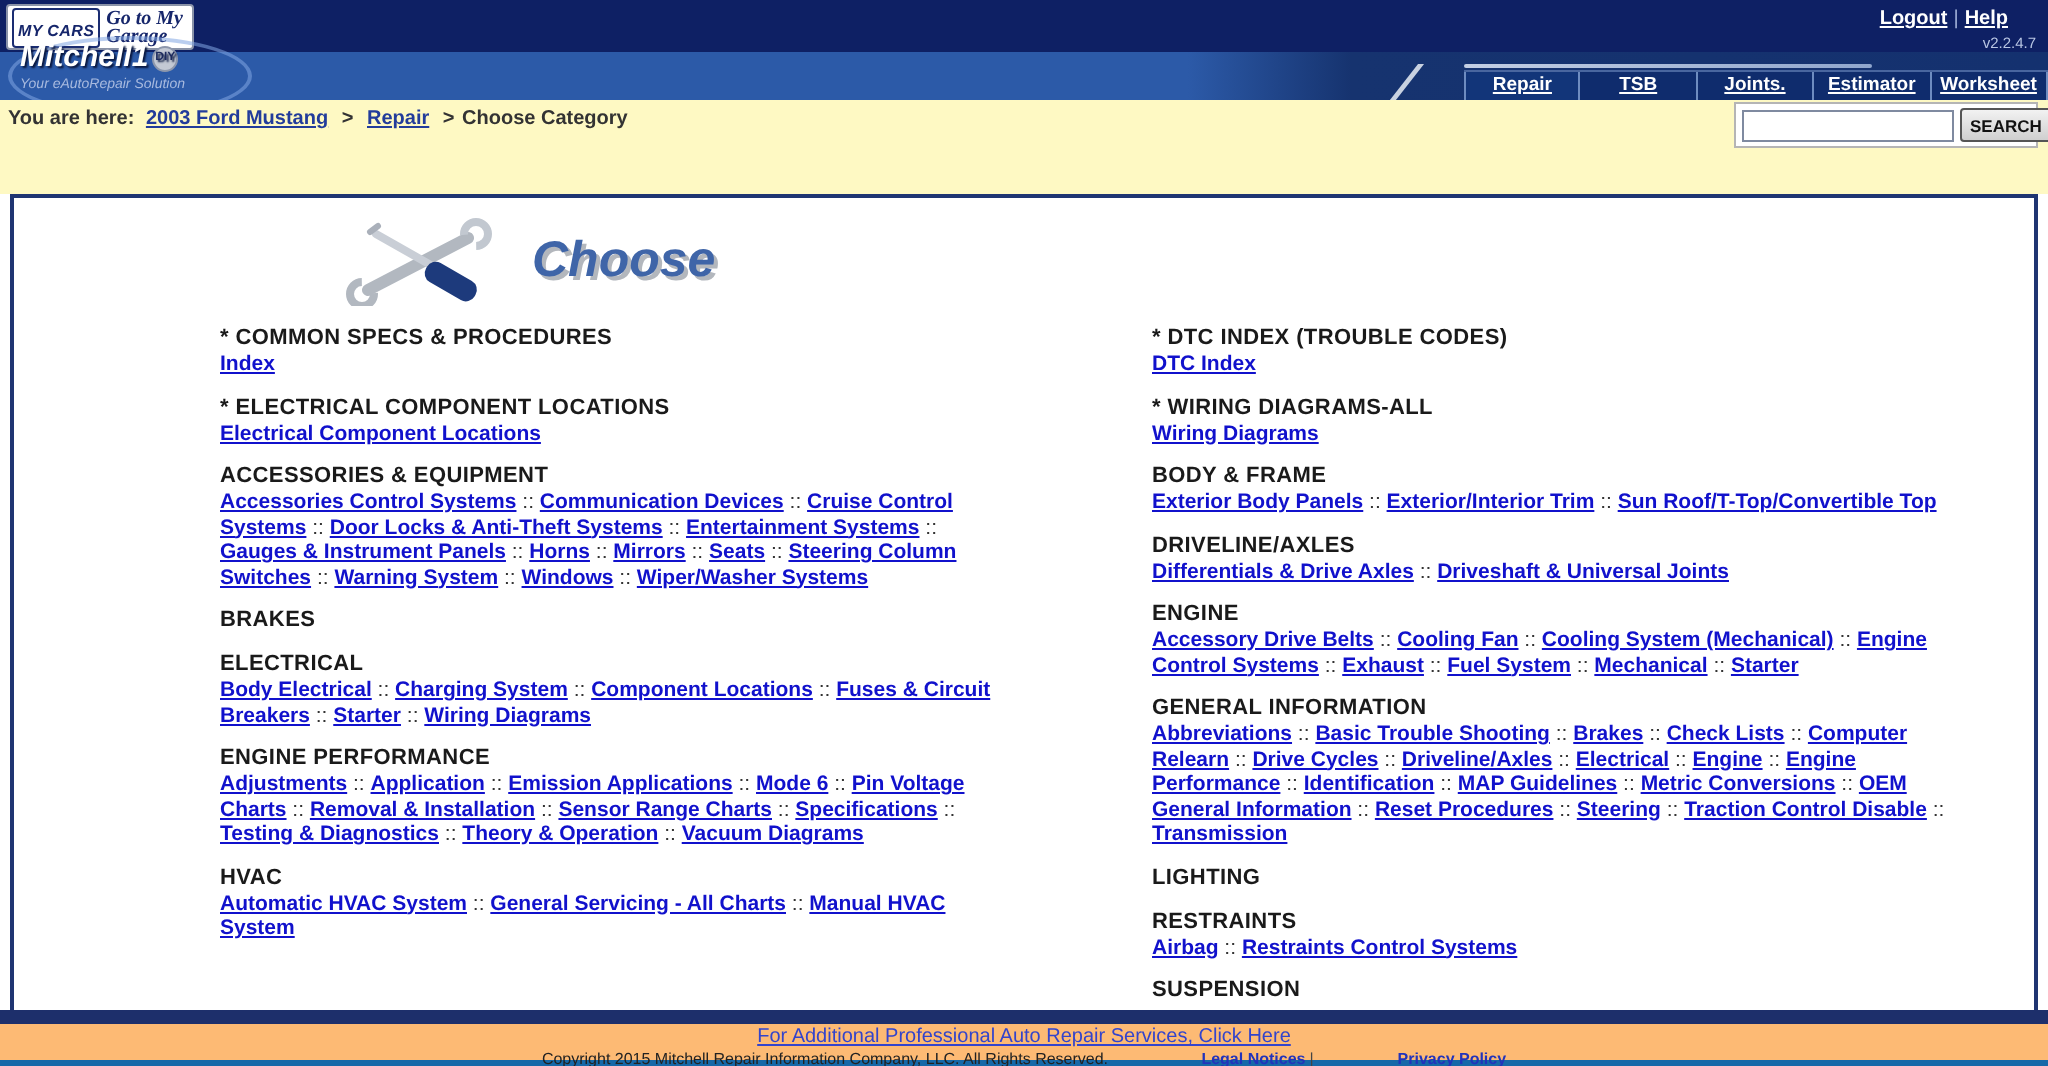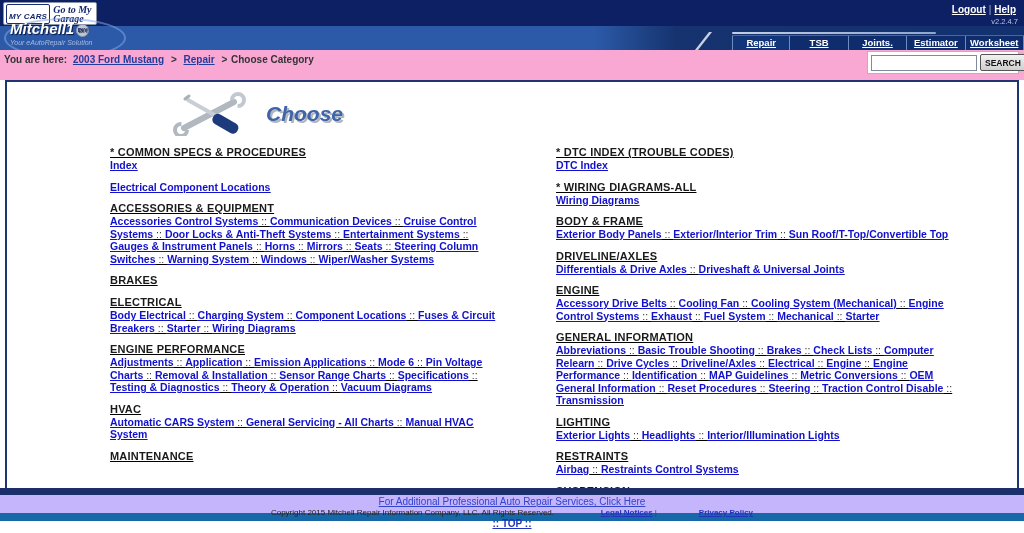--- a/index.html
+++ b/index.html
@@ -5,65 +5,65 @@
   * { margin:0; padding:0; box-sizing:border-box; }
   html,body { width:1024px; height:533px; background:#fff; font-family:"Liberation Sans", sans-serif; overflow:hidden; }
 
   
   .topbar { position:relative; height:26px; background:#0e2064; }
   .garage-btn { position:absolute; left:3px; top:2px; height:23px; background:#fff; border:1px solid #8a93a8; border-radius:2px; display:flex; align-items:center; padding:1px 4px 1px 2px; cursor:pointer; gap:3px; }
   .plate { border:1px solid #1b2d72; border-radius:2px; background:#fff; padding:0 2px; text-align:center; }
   .plate-strip { height:4px; background:#d6dbe6; border-bottom:1px solid #9aa4bd; font-size:3px; line-height:4px; color:#445; overflow:hidden; }
   .plate-text { font-size:8px; font-weight:bold; color:#16266b; letter-spacing:.2px; line-height:11px;font-style:italic; }
   .garage-label { font-size:10px; font-weight:bold; font-style:italic; color:#16266b; line-height:9px;font-family:Liberation Serif, serif; }
-  .toplinks { position:absolute; right:8px; top:4px; font-size:10px; font-weight:bold; color:#fff; text-align:right;padding-left:16px; }
+  .toplinks { position:absolute; right:20px; top:4px; font-size:10px; font-weight:bold; color:#fff; text-align:right;padding-left:16px; }
   .toplinks a { color:#fff; text-decoration:underline; cursor:pointer; }
   .toplinks .bar { color:#9fb0d8; margin:0 3px; font-weight:normal; }
   .version { position:absolute; right:6px; top:17px; font-size:7.5px; color:#b9c6e4; }
 
   
   .brandbar { position:relative; height:24px; background:linear-gradient(90deg,#2c5aa8 0%, #2c5aa8 58%, #16336f 66%, #14316f 100%); }
   .logo { position:absolute; left:10px; top:-9px; width:150px; height:40px; }
   .logo::before { content:""; position:absolute; left:-6px; top:1px; width:118px; height:36px; border:2px solid rgba(130,165,225,.55); border-radius:50%; }
   .logo-name { position:relative; font-size:15px; font-weight:bold; font-style:italic; color:#ffffff; line-height:18px; padding-top:3px; text-shadow:1px 1px 1px #09173f; }
   .logo-badge { display:inline-block; font-size:6px; font-weight:bold; font-style:normal; color:#1c2a5e; background:#c3c9d4; border:1px solid #8d97ac; border-radius:50%; width:13px; height:13px; line-height:11px; text-align:center; vertical-align:middle; margin-left:2px; }
   .logo-tag { position:relative; font-size:7px; color:#a8badf; font-style:italic; line-height:9px; }
   .tabzone { position:absolute; right:0; top:0; width:330px; height:24px; }
   .tab-slash { position:absolute; left:8px; bottom:0; width:26px; height:18px; border-left:3px solid #e8edf5; transform:skewX(-38deg); opacity:.85; }
   .tab-arc { position:absolute; left:38px; right:88px; top:6px; height:2px; background:linear-gradient(90deg,#c3cfe4,#8fa6cd); border-radius:2px; }
   .tabs { position:absolute; left:38px; top:9px; right:0; height:15px; display:flex; background:#0f2c6d; border-top:1px solid #49669f; }
   .tab { width:59px; text-align:center; font-size:9.5px; font-weight:bold; color:#fff; text-decoration:underline; line-height:14px; border-right:1px solid #6e8cc0; cursor:pointer; }
   .tab:first-child { border-left:1px solid #6e8cc0; }
   .tab.active { background:#123579; }
 
   
-  .headrow { position:relative; height:30px; background:#f9a8d4; }
+  .headrow { position:relative; height:47px; background:#fef9c3; }
   .crumbs { position:absolute; left:4px; top:4px; font-size:10px; font-weight:bold; color:#333; }
   .crumbs a { color:#223c9b; text-decoration:underline; cursor:pointer; margin:0 3px; }
   .crumbs .gt { color:#333; margin:0 1px; }
   .searchbox { position:absolute; right:5px; top:1px; width:152px; height:23px; background:#fff; border:1px solid #b5b5b5; display:flex; align-items:center; padding:2px 3px; gap:3px; }
   .searchbox input { width:106px; height:16px; border:1px solid #7f8aa0; font-size:10px; padding:0 2px; font-family:"Liberation Sans",sans-serif; }
   .search-btn { height:17px; font-size:8.5px; font-weight:bold; color:#111; background:linear-gradient(180deg,#f2f2f2,#cfcfcf); border:1px solid #555; border-radius:2px; padding:0 4px; cursor:pointer; font-family:"Liberation Sans",sans-serif; }
 
   
   .mainbox { margin:0 5px; height:408px; background:#fff; border:2px solid #1f3572; border-bottom:none; overflow:hidden; }
   .titleblock { display:flex; align-items:center; gap:14px; margin:8px 0 10px 165px; }
-  .title-text { font-size:21px; font-weight:bold; font-style:italic; color:#3f65a8; line-height:23px; text-shadow:2px 2px 0 #b3b7bd; }
+  .title-text { font-size:25px; font-weight:bold; font-style:italic; color:#3f65a8; line-height:23px; text-shadow:2px 2px 0 #b3b7bd; }
   .tools-icon { width:80px; height:46px; }
 
-  .cats { display:grid; grid-template-columns:398px 400px; column-gap:48px; padding-left:103px;text-decoration:underline; }
+  .cats { display:grid; grid-template-columns:398px 400px; column-gap:68px; padding-left:103px; }
   .cat { margin-bottom:9px; }
   .cat-h { font-size:11px; font-weight:bold; color:#1a1a1a; line-height:13px; letter-spacing:.2px; }
   .cat-links { font-size:10.5px; line-height:12.5px; color:#333; }
   .cat-links a { color:#1111cc; text-decoration:underline; font-weight:bold; cursor:pointer; }
   .cat-links .sep { color:#333; }
 
   
   .foot-navy { height:7px; background:#1d2f6b; }
-  .footer { height:18px; background:#c4b5fd; text-align:center; padding-top:1px; }
+  .footer { height:18px; background:#fdba74; text-align:center; padding-top:1px; }
   .promo { font-size:10px; line-height:12px; }
   .promo a { color:#3344cc; text-decoration:underline; cursor:pointer; }
   .legal { font-size:8px; line-height:10px; color:#222; }
   .legal a { color:#2233bb; text-decoration:underline; font-weight:bold; cursor:pointer;padding-left:40px; }
   .legal .d { margin:0 2px; color:#444; }
   .toplink { font-size:10px; font-weight:bold; line-height:11px; }
   .toplink a { color:#2233bb; text-decoration:underline; cursor:pointer; }
   .foot-teal { height:8px; background:#1668a8; }
 </style>
 </head>
@@ -133,43 +133,41 @@
       <div>Choose</div>
     </div>
   </div>
   <div class="cats">
     <div id="col-left">
         <div class="cat">
           <div class="cat-h">* COMMON SPECS &amp; PROCEDURES</div>
           <div class="cat-links"><a>Index</a></div>
         </div>
         <div class="cat">
+          <div class="cat-h">* ELECTRICAL COMPONENT LOCATIONS</div>
           <div class="cat-links"><a>Electrical Component Locations</a></div>
         </div>
         <div class="cat">
           <div class="cat-h">ACCESSORIES &amp; EQUIPMENT</div>
           <div class="cat-links"><a>Accessories Control Systems</a><span class="sep"> :: </span><a>Communication Devices</a><span class="sep"> :: </span><a>Cruise Control Systems</a><span class="sep"> :: </span><a>Door Locks &amp; Anti-Theft Systems</a><span class="sep"> :: </span><a>Entertainment Systems</a><span class="sep"> :: </span><a>Gauges &amp; Instrument Panels</a><span class="sep"> :: </span><a>Horns</a><span class="sep"> :: </span><a>Mirrors</a><span class="sep"> :: </span><a>Seats</a><span class="sep"> :: </span><a>Steering Column Switches</a><span class="sep"> :: </span><a>Warning System</a><span class="sep"> :: </span><a>Windows</a><span class="sep"> :: </span><a>Wiper/Washer Systems</a></div>
         </div>
         <div class="cat">
           <div class="cat-h">BRAKES</div>
         </div>
         <div class="cat">
           <div class="cat-h">ELECTRICAL</div>
           <div class="cat-links"><a>Body Electrical</a><span class="sep"> :: </span><a>Charging System</a><span class="sep"> :: </span><a>Component Locations</a><span class="sep"> :: </span><a>Fuses &amp; Circuit Breakers</a><span class="sep"> :: </span><a>Starter</a><span class="sep"> :: </span><a>Wiring Diagrams</a></div>
         </div>
         <div class="cat">
           <div class="cat-h">ENGINE PERFORMANCE</div>
           <div class="cat-links"><a>Adjustments</a><span class="sep"> :: </span><a>Application</a><span class="sep"> :: </span><a>Emission Applications</a><span class="sep"> :: </span><a>Mode 6</a><span class="sep"> :: </span><a>Pin Voltage Charts</a><span class="sep"> :: </span><a>Removal &amp; Installation</a><span class="sep"> :: </span><a>Sensor Range Charts</a><span class="sep"> :: </span><a>Specifications</a><span class="sep"> :: </span><a>Testing &amp; Diagnostics</a><span class="sep"> :: </span><a>Theory &amp; Operation</a><span class="sep"> :: </span><a>Vacuum Diagrams</a></div>
         </div>
         <div class="cat">
           <div class="cat-h">HVAC</div>
-          <div class="cat-links"><a>Automatic CARS System</a><span class="sep"> :: </span><a>General Servicing - All Charts</a><span class="sep"> :: </span><a>Manual HVAC System</a></div>
-        </div>
-        <div class="cat">
-          <div class="cat-h">MAINTENANCE</div>
+          <div class="cat-links"><a>Automatic HVAC System</a><span class="sep"> :: </span><a>General Servicing - All Charts</a><span class="sep"> :: </span><a>Manual HVAC System</a></div>
         </div>
       </div>
     <div id="col-right">
         <div class="cat">
           <div class="cat-h">* DTC INDEX (TROUBLE CODES)</div>
           <div class="cat-links"><a>DTC Index</a></div>
         </div>
         <div class="cat">
           <div class="cat-h">* WIRING DIAGRAMS-ALL</div>
           <div class="cat-links"><a>Wiring Diagrams</a></div>
@@ -185,21 +183,20 @@
         <div class="cat">
           <div class="cat-h">ENGINE</div>
           <div class="cat-links"><a>Accessory Drive Belts</a><span class="sep"> :: </span><a>Cooling Fan</a><span class="sep"> :: </span><a>Cooling System (Mechanical)</a><span class="sep"> :: </span><a>Engine Control Systems</a><span class="sep"> :: </span><a>Exhaust</a><span class="sep"> :: </span><a>Fuel System</a><span class="sep"> :: </span><a>Mechanical</a><span class="sep"> :: </span><a>Starter</a></div>
         </div>
         <div class="cat">
           <div class="cat-h">GENERAL INFORMATION</div>
           <div class="cat-links"><a>Abbreviations</a><span class="sep"> :: </span><a>Basic Trouble Shooting</a><span class="sep"> :: </span><a>Brakes</a><span class="sep"> :: </span><a>Check Lists</a><span class="sep"> :: </span><a>Computer Relearn</a><span class="sep"> :: </span><a>Drive Cycles</a><span class="sep"> :: </span><a>Driveline/Axles</a><span class="sep"> :: </span><a>Electrical</a><span class="sep"> :: </span><a>Engine</a><span class="sep"> :: </span><a>Engine Performance</a><span class="sep"> :: </span><a>Identification</a><span class="sep"> :: </span><a>MAP Guidelines</a><span class="sep"> :: </span><a>Metric Conversions</a><span class="sep"> :: </span><a>OEM General Information</a><span class="sep"> :: </span><a>Reset Procedures</a><span class="sep"> :: </span><a>Steering</a><span class="sep"> :: </span><a>Traction Control Disable</a><span class="sep"> :: </span><a>Transmission</a></div>
         </div>
         <div class="cat">
           <div class="cat-h">LIGHTING</div>
-          <div class="cat-links"><a>Exterior Lights</a><span class="sep"> :: </span><a>Headlights</a><span class="sep"> :: </span><a>Interior/Illumination Lights</a></div>
         </div>
         <div class="cat">
           <div class="cat-h">RESTRAINTS</div>
           <div class="cat-links"><a>Airbag</a><span class="sep"> :: </span><a>Restraints Control Systems</a></div>
         </div>
         <div class="cat">
           <div class="cat-h">SUSPENSION</div>
         </div>
       </div>
   </div>

